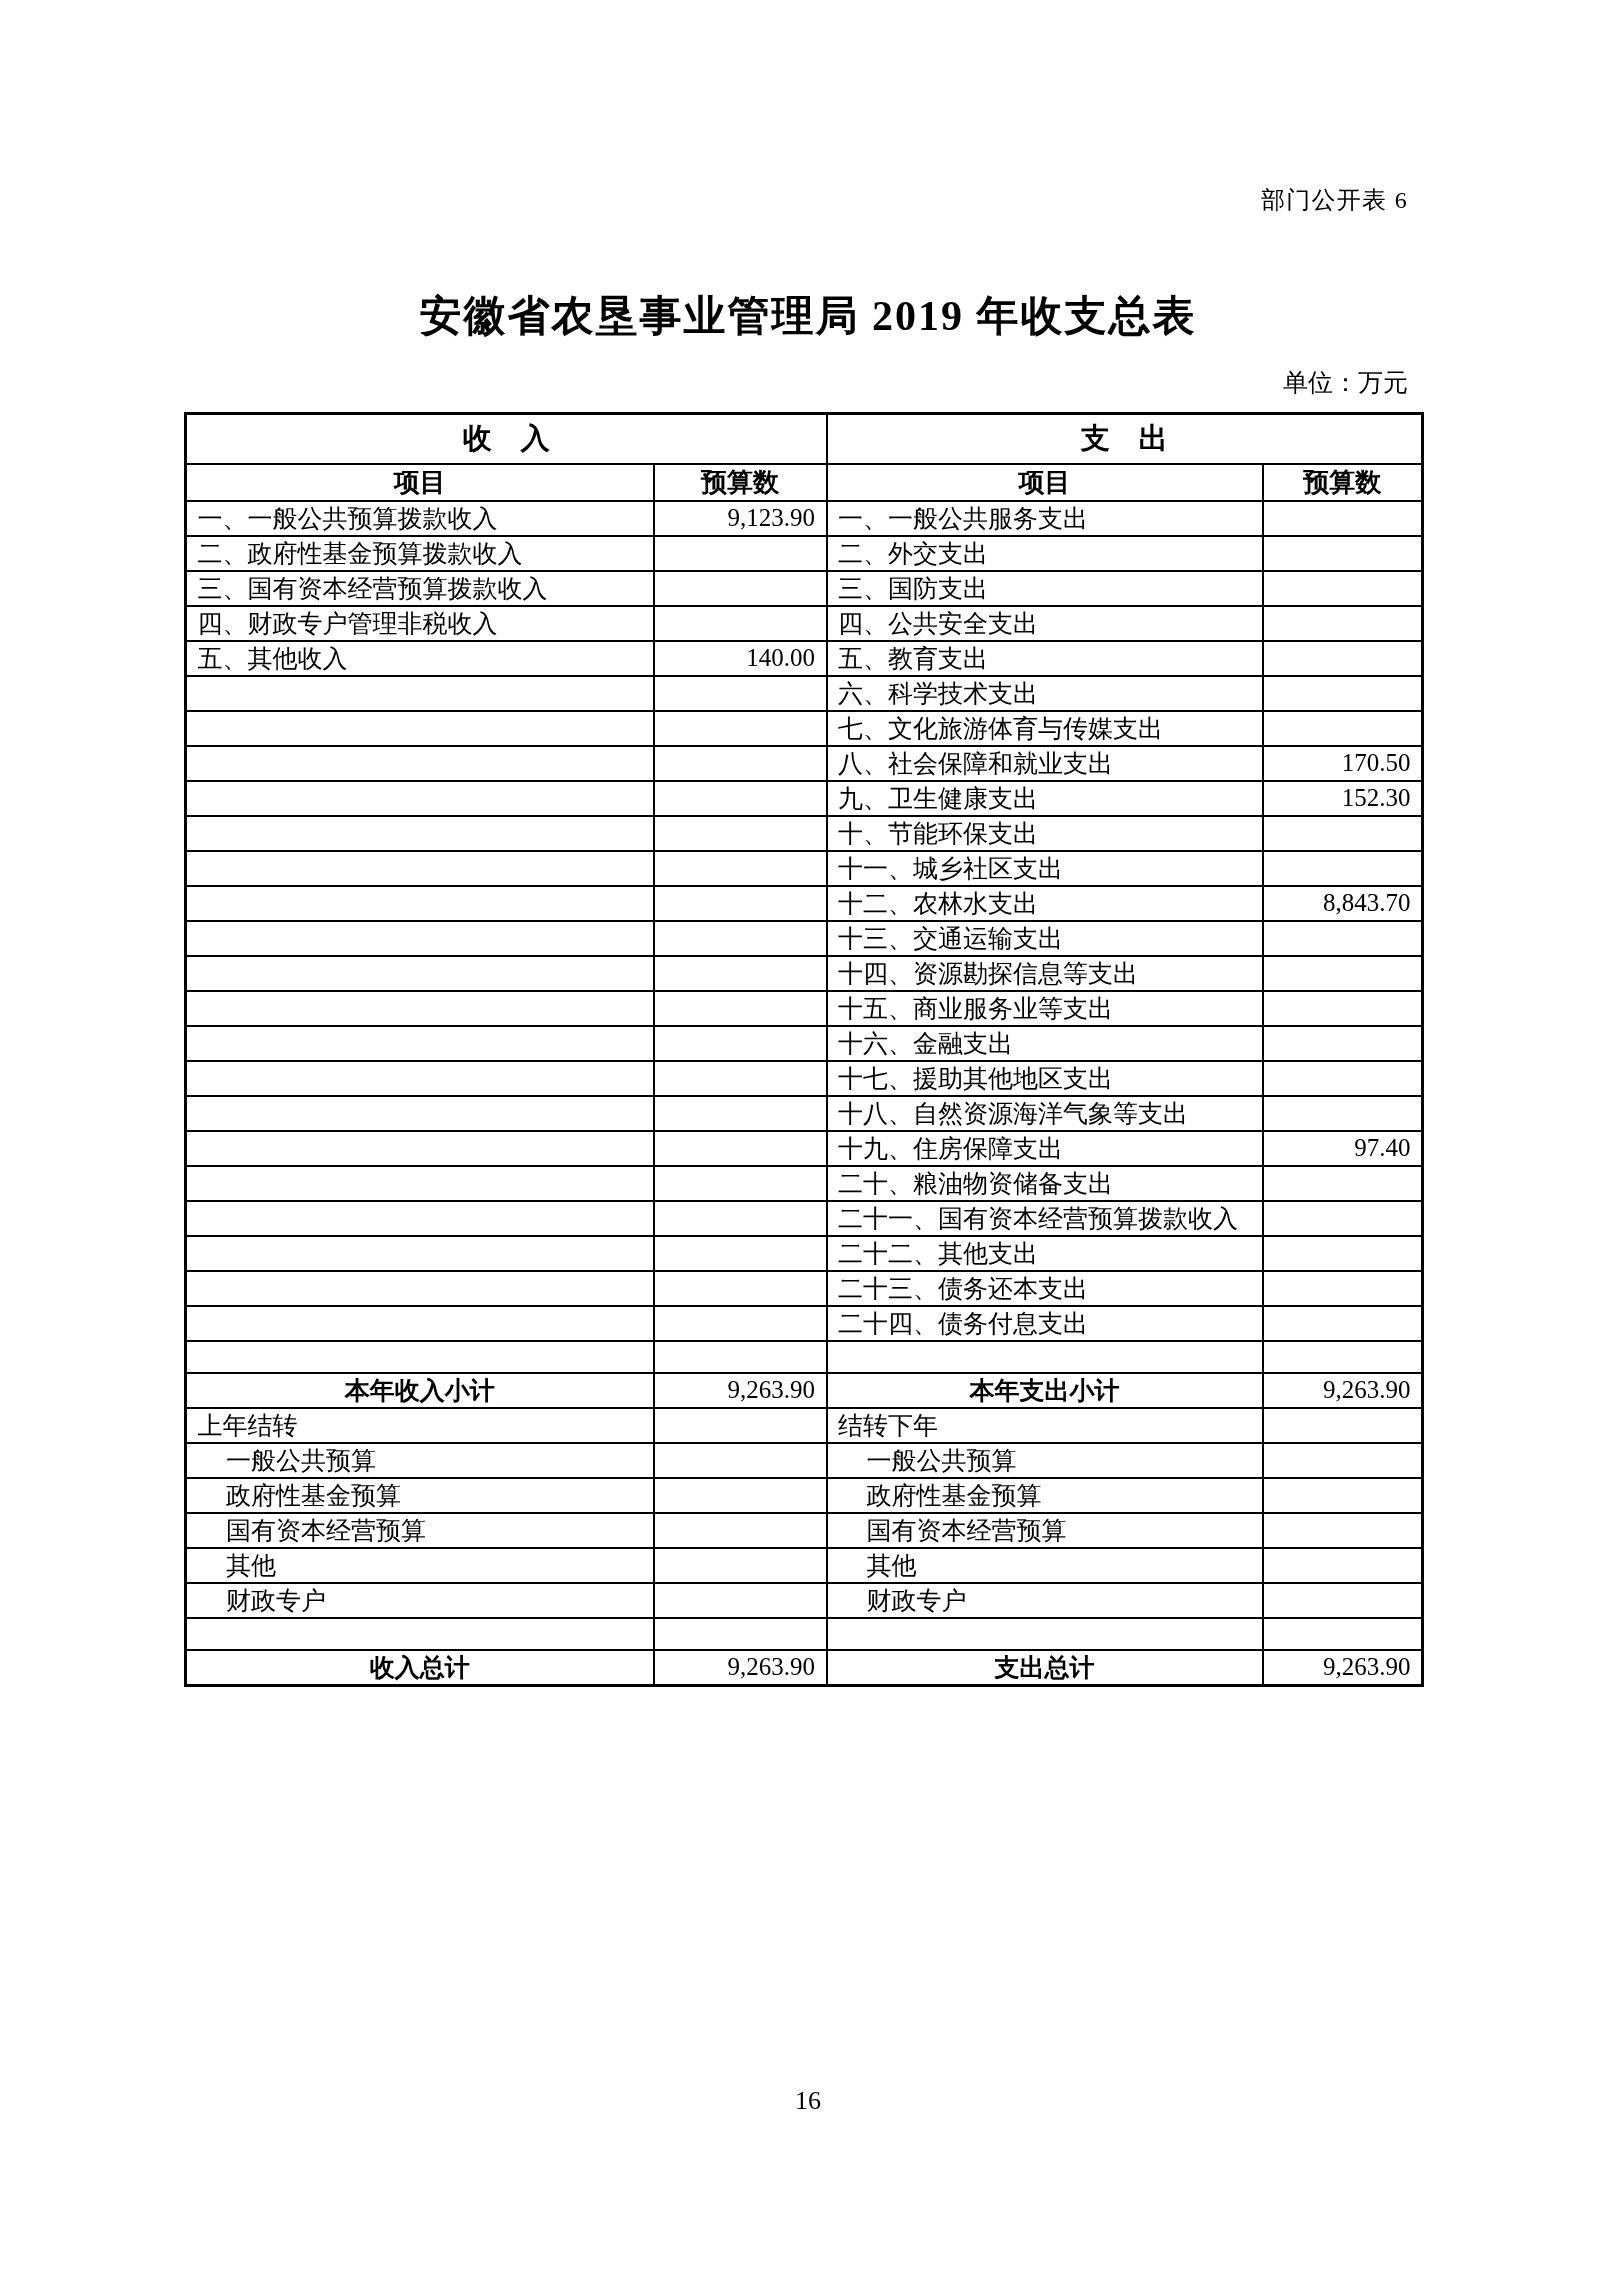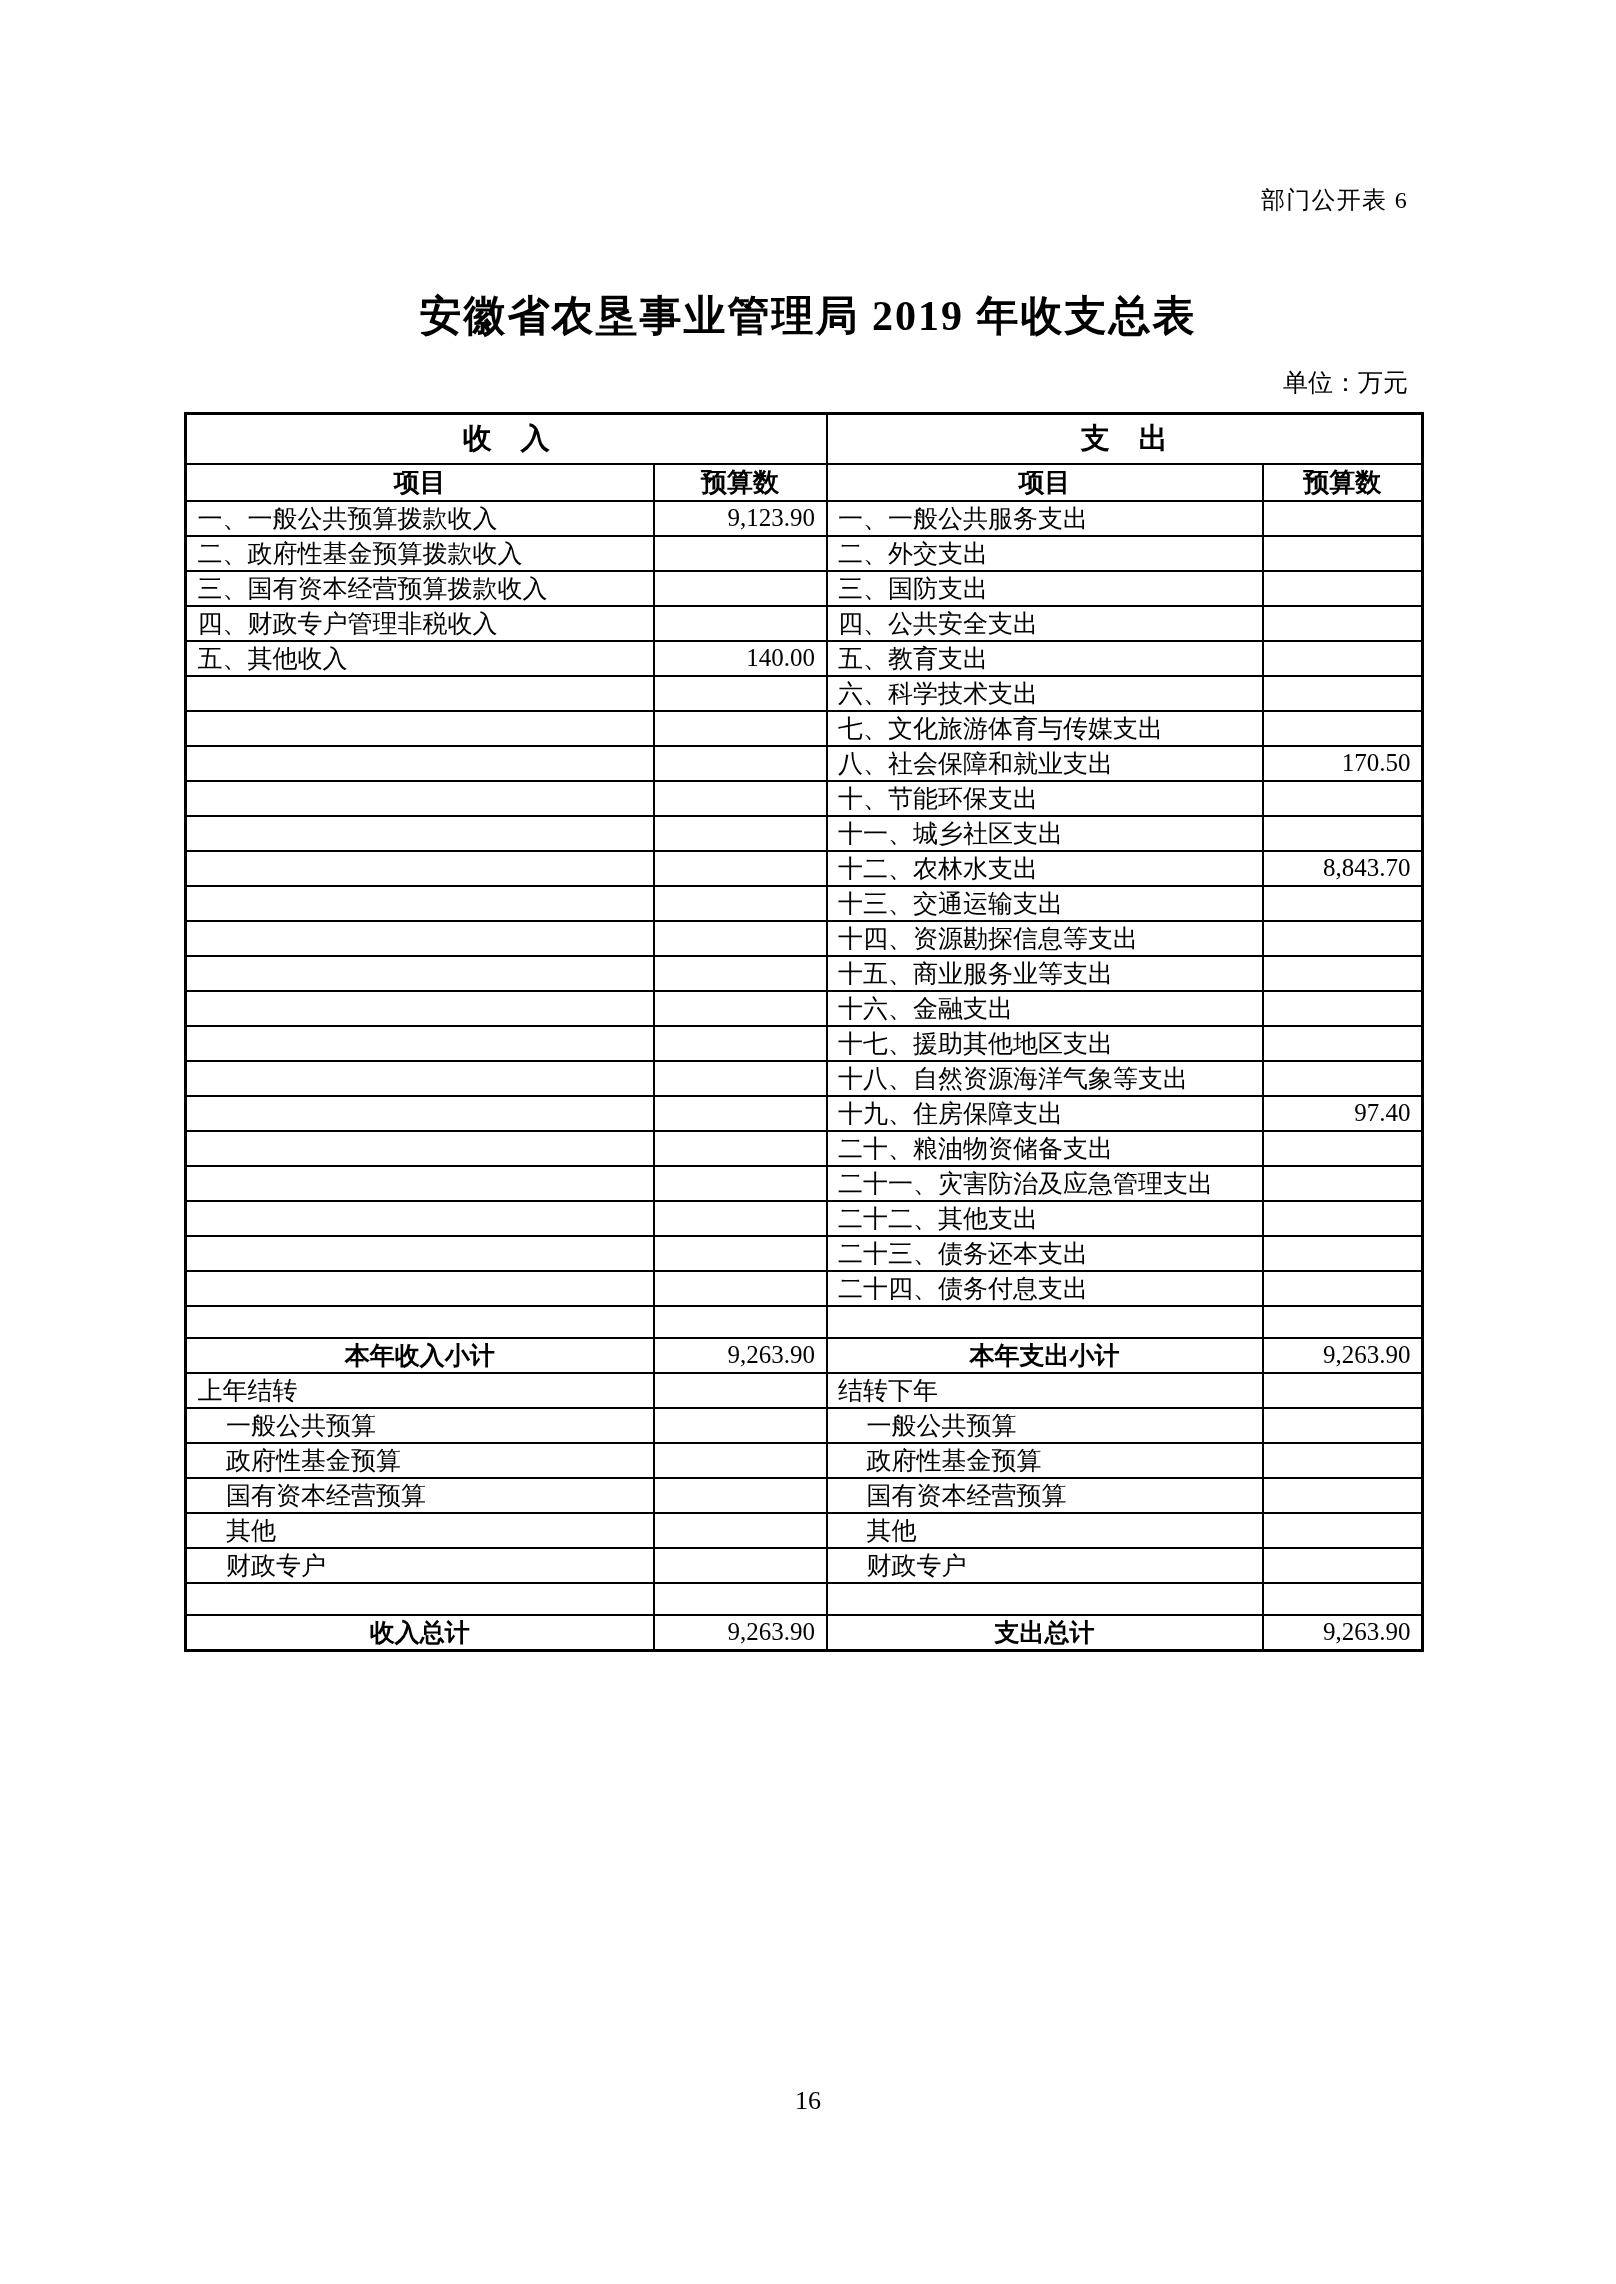--- a/index.html
+++ b/index.html
@@ -149,20 +149,26 @@
     <td class="num-cell"></td>
   </tr>
 
   <tr class="item">
     <td class="item-cell"></td>
     <td class="num-cell"></td>
     <td class="item-cell">八、社会保障和就业支出</td>
     <td class="num-cell">170.50</td>
   </tr>
 
+  <tr class="item">
+    <td class="item-cell"></td>
+    <td class="num-cell"></td>
+    <td class="item-cell">九、卫生健康支出</td>
+    <td class="num-cell">152.30</td>
+  </tr>
 
   <tr class="item">
     <td class="item-cell"></td>
     <td class="num-cell"></td>
     <td class="item-cell">十、节能环保支出</td>
     <td class="num-cell"></td>
   </tr>
 
   <tr class="item">
     <td class="item-cell"></td>
@@ -230,21 +236,21 @@
   <tr class="item">
     <td class="item-cell"></td>
     <td class="num-cell"></td>
     <td class="item-cell">二十、粮油物资储备支出</td>
     <td class="num-cell"></td>
   </tr>
 
   <tr class="item">
     <td class="item-cell"></td>
     <td class="num-cell"></td>
-    <td class="item-cell">二十一、灾害防治及应急管理支出</td>
+    <td class="item-cell">二十一、国有资本经营预算拨款收入</td>
     <td class="num-cell"></td>
   </tr>
 
   <tr class="item">
     <td class="item-cell"></td>
     <td class="num-cell"></td>
     <td class="item-cell">二十二、其他支出</td>
     <td class="num-cell"></td>
   </tr>
 

